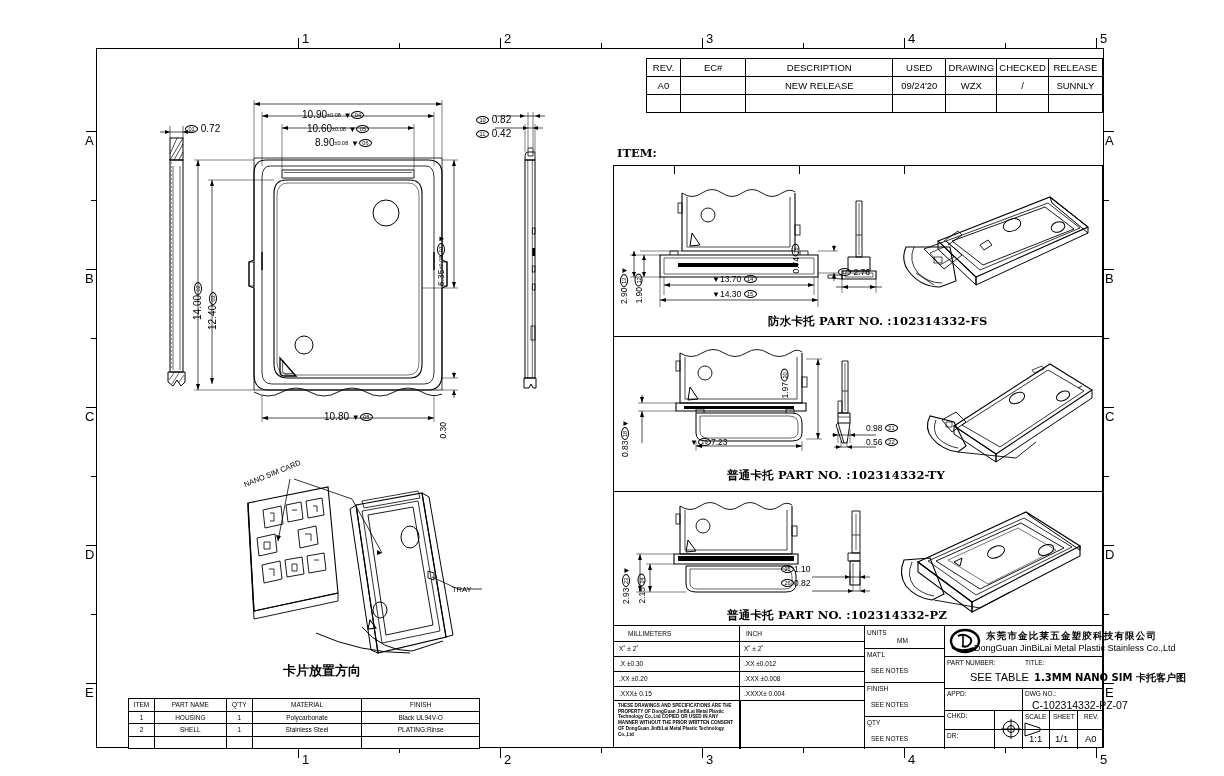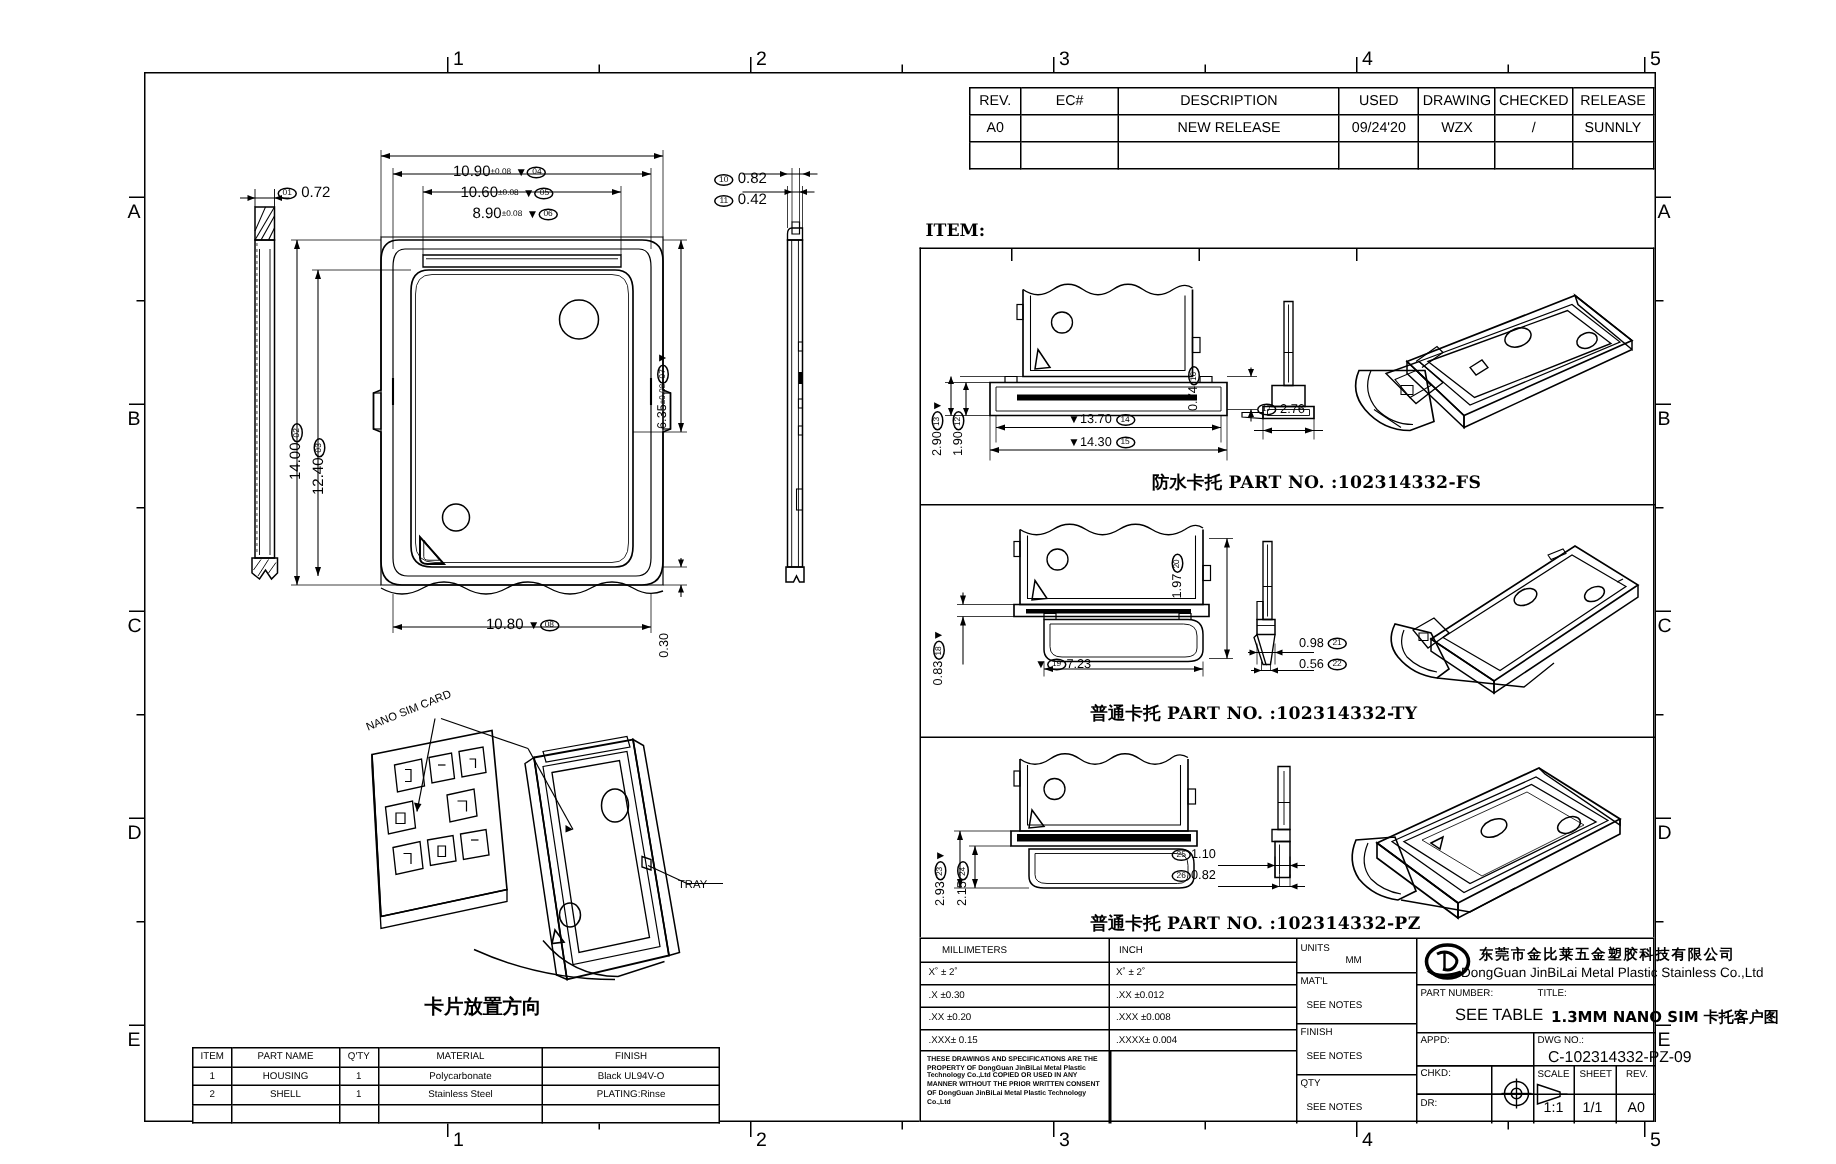--- a/index.html
+++ b/index.html
@@ -935,21 +935,21 @@
     <div class="tb-txt sm" style="left:411px;top:33px;">TITLE:</div>
     <div class="tb-txt tb-cn" style="left:420px;top:45px;font-size:10px;">1.3MM NANO SIM 卡托客户图</div>
 
     <div class="tb-txt sm" style="left:333px;top:64px;">APPD:</div>
     <div class="tb-txt sm" style="left:333px;top:86px;">CHKD:</div>
     <div class="tb-txt sm" style="left:333px;top:106px;">DR:</div>
     <div class="tb-hline" style="left:330px;top:84px;width:78px;"></div>
     <div class="tb-hline" style="left:330px;top:103px;width:78px;"></div>
 
     <div class="tb-txt sm" style="left:411px;top:64px;">DWG NO.:</div>
-    <div class="tb-txt" style="left:418px;top:73px;font-size:10.5px;">C-102314332-PZ-09</div>
+    <div class="tb-txt" style="left:418px;top:73px;font-size:10.5px;">C-102314332-PZ-07</div>
 
     <div class="abs" style="left:386px;top:88px;">
       <svg width="46" height="30" viewBox="0 0 46 30">
         <circle cx="11" cy="15" r="8" fill="none" stroke="#000" stroke-width="1"></circle>
         <circle cx="11" cy="15" r="3.5" fill="none" stroke="#000" stroke-width="1"></circle>
         <line x1="1" y1="15" x2="21" y2="15" stroke="#000" stroke-width=".9"></line>
         <line x1="11" y1="5" x2="11" y2="25" stroke="#000" stroke-width=".9"></line>
         <path d="M25 9 L40 14 L40 17 L25 22 Z" fill="none" stroke="#000" stroke-width="1"></path>
         <line x1="40" y1="15.5" x2="45" y2="15.5" stroke="#000" stroke-width=".9"></line>
       </svg>

